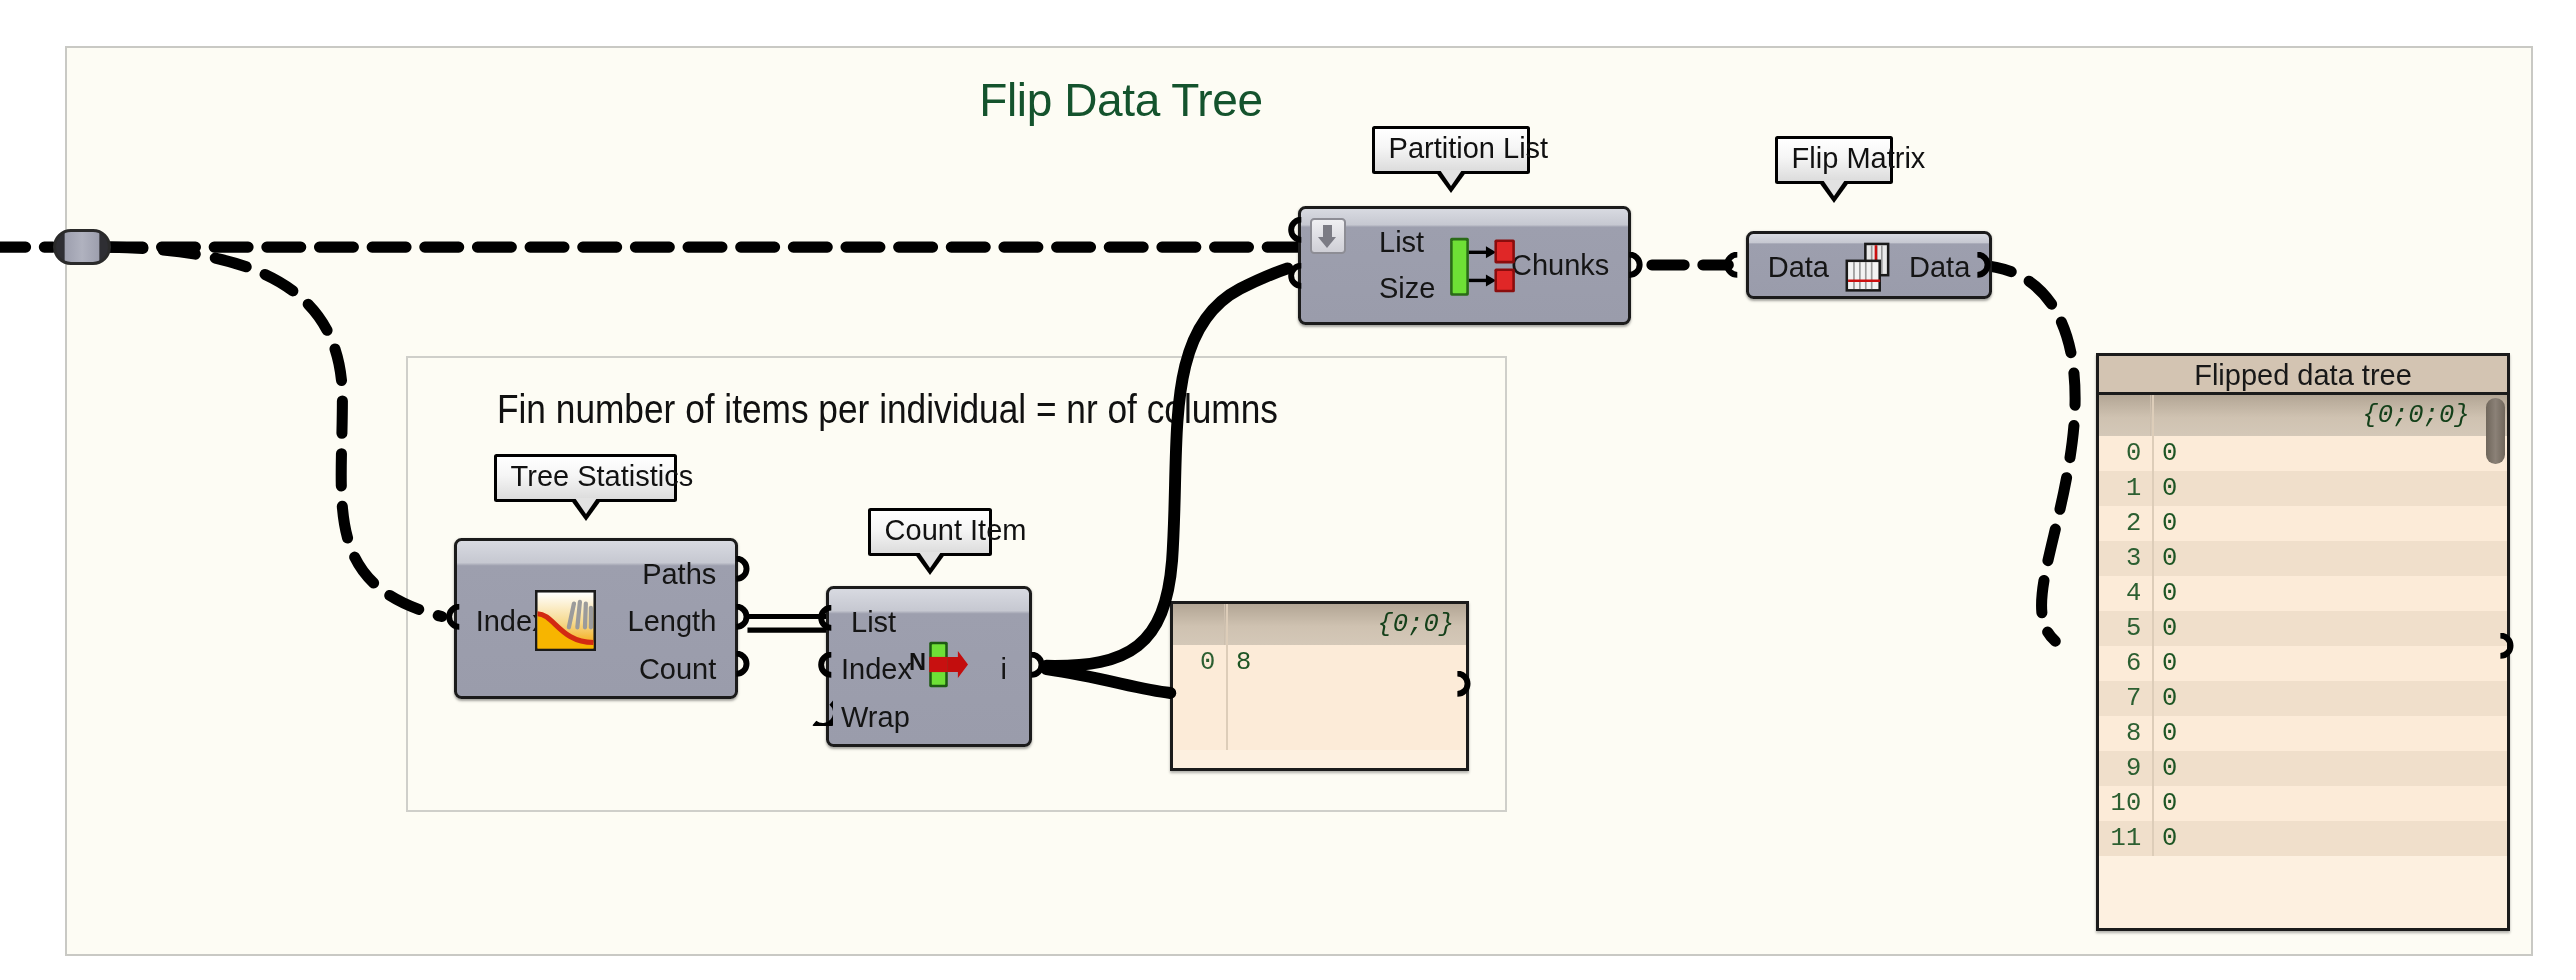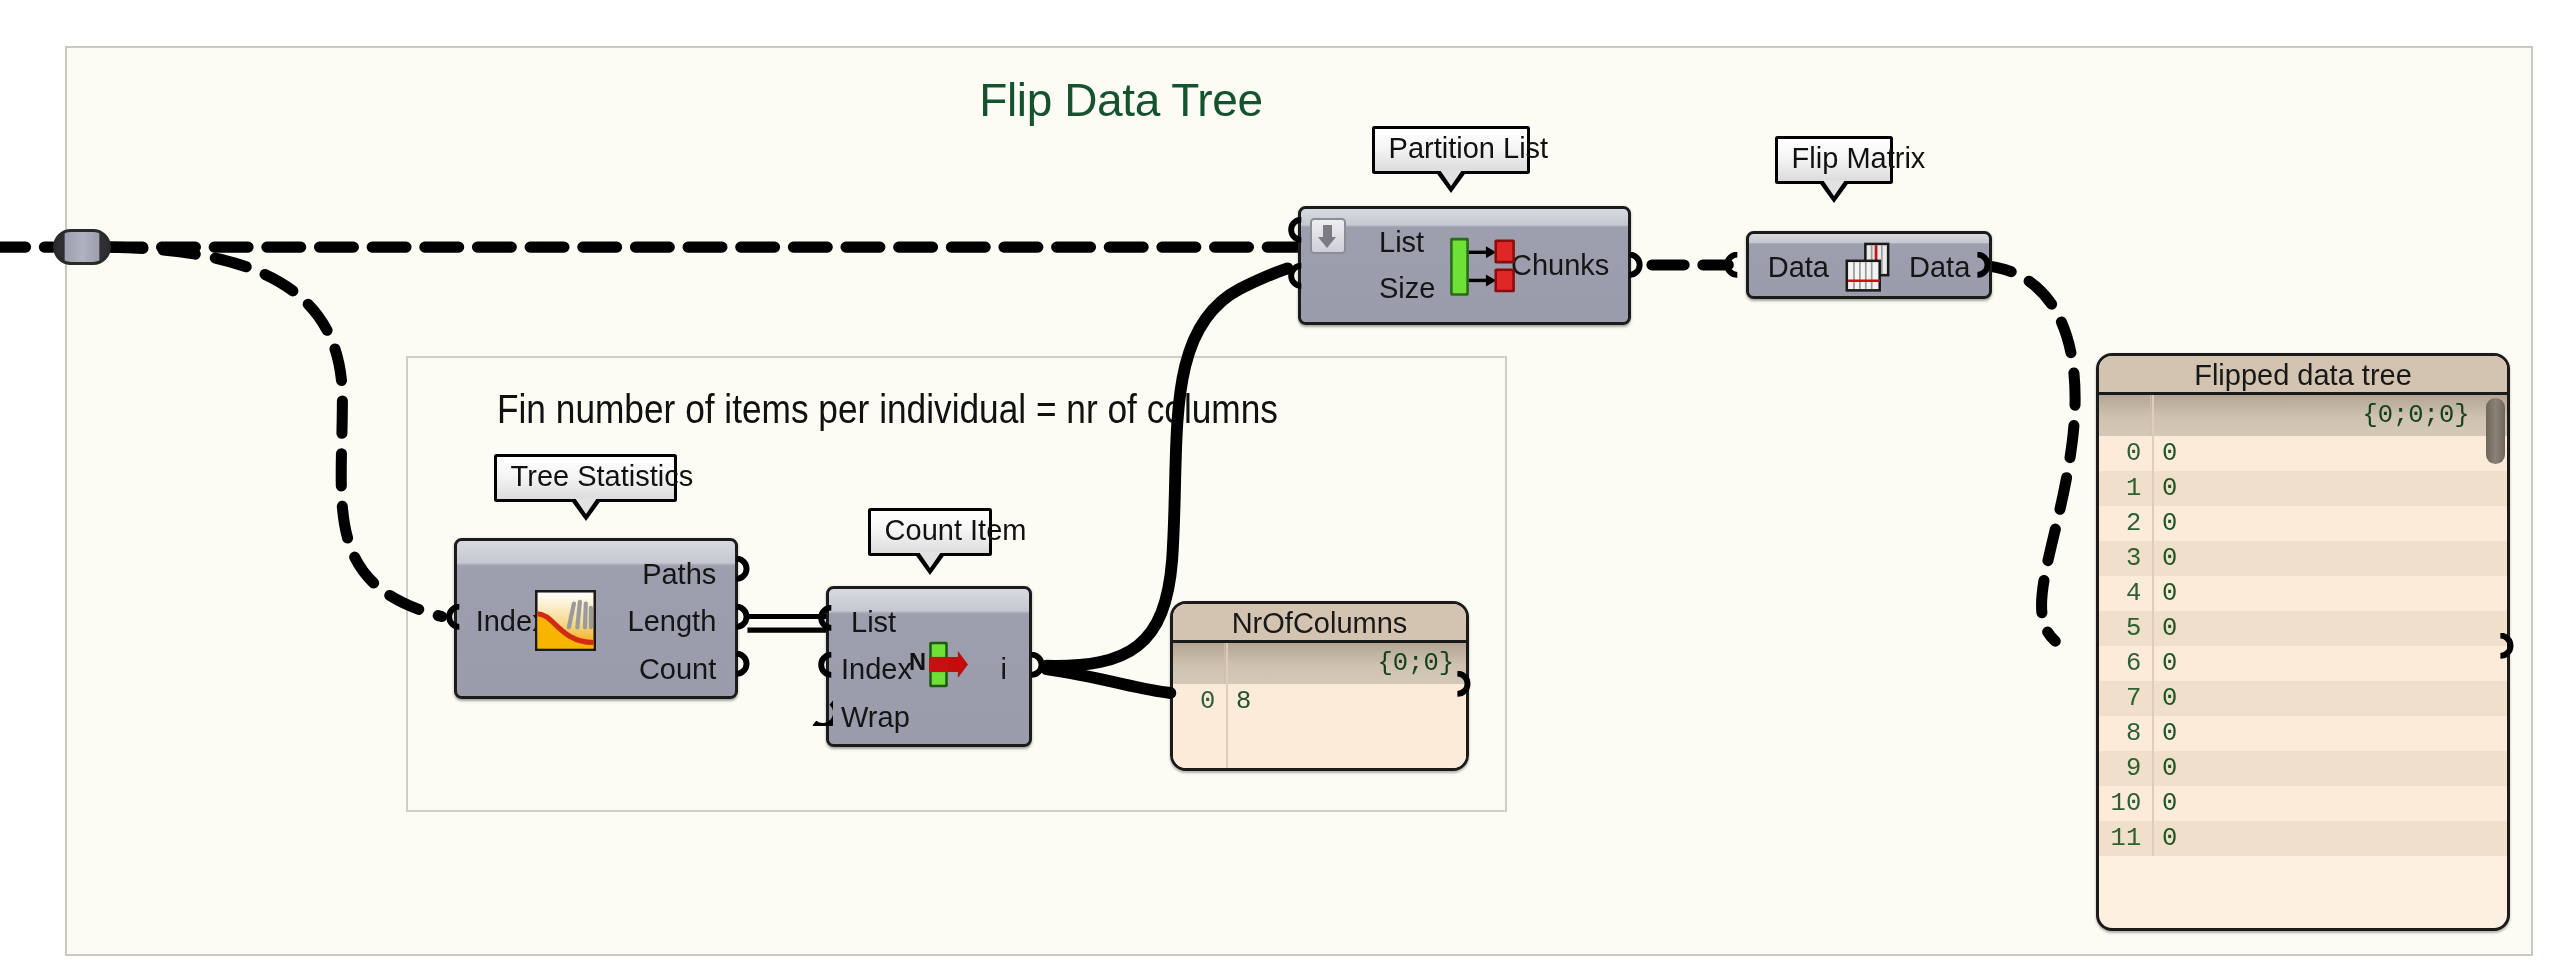--- a/index.html
+++ b/index.html
@@ -67,35 +67,35 @@
   }
   .callout .tail:after{
     content:"";position:absolute;left:-11px;top:-23px;
     width:0;height:0;border-left:11px solid transparent;border-right:11px solid transparent;
     border-top:16px solid #e2e2e2;
   }
 
   
   .gh-panel{
     position:absolute;z-index:5;
-    border:3.4px solid #1b1b1b;border-radius:16px;overflow:hidden;
+    border:3.4px solid #1b1b1b;border-radius:0;overflow:hidden;
     background:#FDF0E0;box-sizing:border-box;
     box-shadow:0 1.7px 2.5px rgba(0,0,0,.3);
   }
   .gh-panel .pnl-title{
     height:39px;line-height:39px;text-align:center;
     background:#D3C4B2;color:#181818;font-size:29px;
     border-bottom:3.4px solid #1b1b1b;box-sizing:border-box;
   }
   .gh-panel .pnl-body{position:relative;}
   .gh-panel .pathrow{
     position:relative;height:41px;line-height:41px;
     background:linear-gradient(to bottom,#b3a695 0%,#cfc2b1 55%,#d4c8b8 100%);
     color:#14401a;font-family:"Liberation Mono",monospace;font-size:25.5px;
-    text-align:right;padding-right:12px;box-sizing:border-box;
+    text-align:right;padding-right:12px;box-sizing:border-box;font-style:italic;
   }
   .gh-panel .idxcol{
     position:absolute;left:0;top:0;bottom:0;width:51px;border-right:1.7px solid #cdbfae;
   }
   .gh-panel .drow{
     position:relative;height:35px;line-height:35px;
     font-family:"Liberation Mono",monospace;font-size:25.5px;color:#1d5524;
   }
   .gh-panel .drow.alt{background:#F0DFCB;}
   .gh-panel .drow.norm{background:#FCEBD8;}
@@ -335,21 +335,20 @@
   </div>
 
   <svg class="wirelayer over" viewBox="0 0 3033 1154">
 
     <path d="M 1232,784 C 1330,786 1372,760 1380,660 C 1390,520 1368,388 1460,340 C 1490,325 1510,318 1516,316" stroke="#000" stroke-width="14" fill="none" stroke-linecap="round"></path>
 
     <path d="M 1232,788 C 1300,798 1340,812 1378,816" stroke="#000" stroke-width="14" fill="none" stroke-linecap="round"></path>
   </svg>
 
   <div class="gh-panel" style="left:1170px;top:601px;width:299px;height:170px;z-index:5;">
-    <div class="pnl-title">NrOfColumns</div>
     <div class="pnl-body">
       <div class="colsep"></div>
       <div class="pathrow">
         <div class="idxcol"></div>
         <span>{0;0}</span>
       </div>
       <div class="drow norm">
         <span class="ix">0</span>
         <span class="vl">8</span>
       </div>

